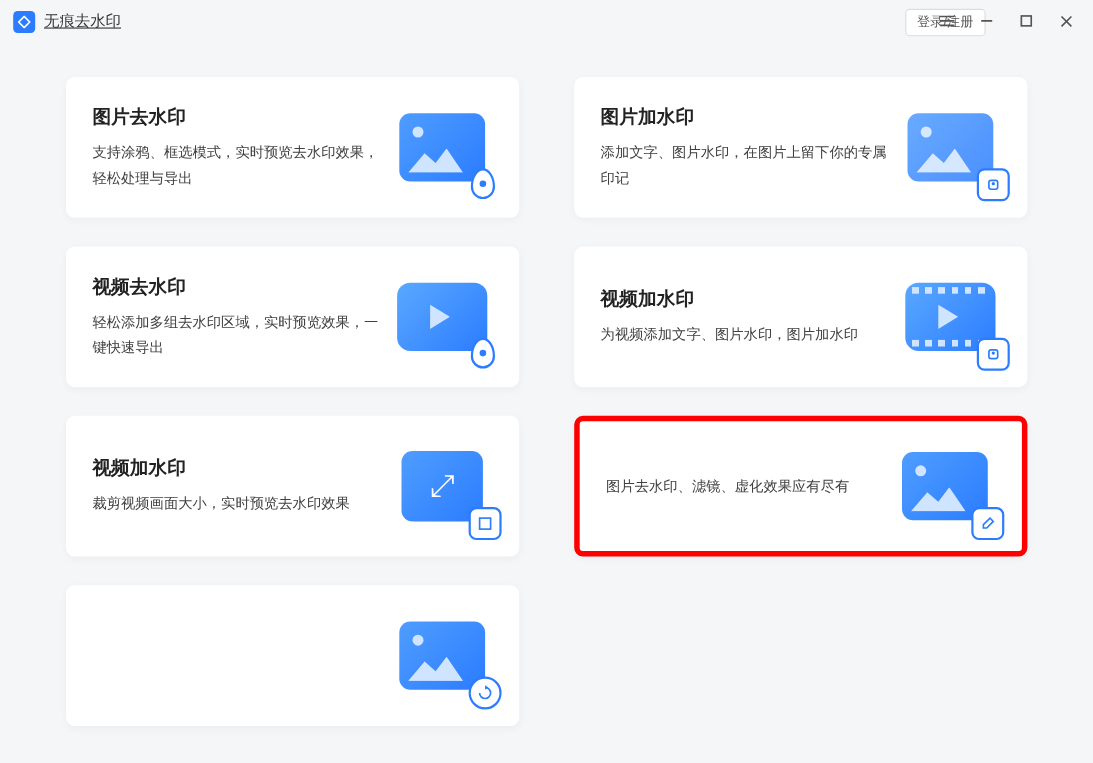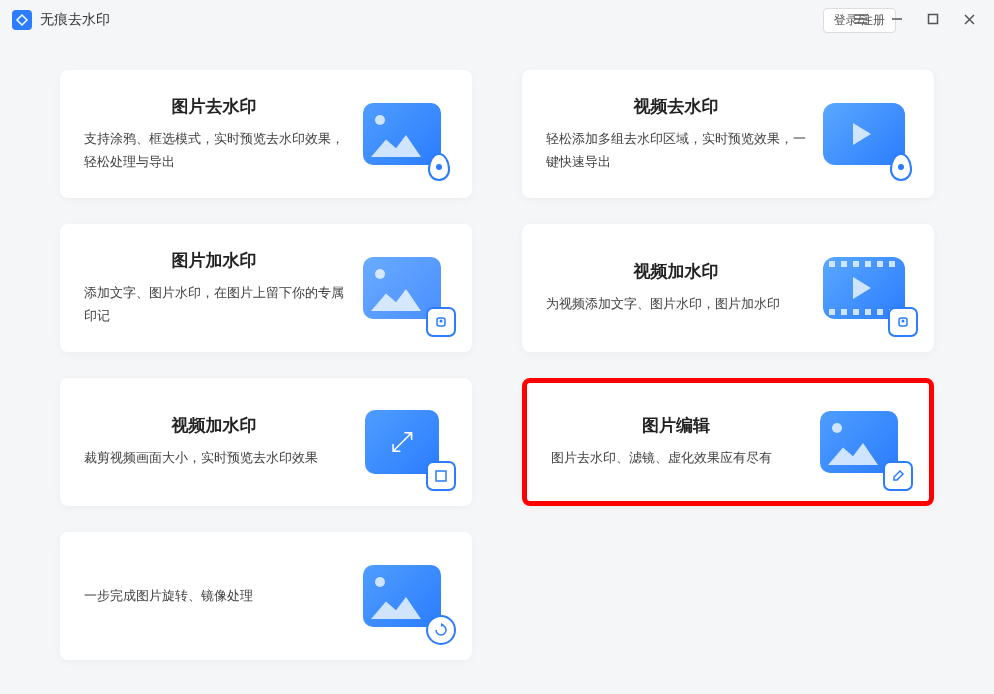--- a/index.html
+++ b/index.html
@@ -11,21 +11,21 @@
     }
     .titlebar {
       height: 40px; display: flex; align-items: center;
       padding: 0 12px; background: #f5f6f8;
     }
     .logo {
       width: 20px; height: 20px; background: #2b7cff;
       border-radius: 4px; display: flex; align-items: center;
       justify-content: center; margin-right: 8px;
     }
-    .app-title { font-size: 14px; color: #333; font-weight: 500; }
+    .app-title { font-size: 14px; color: #333; font-weight: 500; text-decoration: underline; }
     .titlebar-spacer { flex: 1; }
     .login-btn {
       border: 1px solid #ddd; background: #fff; border-radius: 4px;
       padding: 3px 10px; font-size: 12px; color: #555; margin-right: 86px;
       cursor: pointer;
     }
     .win-controls { display: flex; gap: 18px; align-items: center; position:absolute; right:16px; top:10px;}
     .win-ctrl { width: 18px; height: 18px; display:flex; align-items:center; justify-content:center; cursor:pointer; color:#555;}
     .content {
       padding: 30px 60px 20px 60px;
@@ -35,21 +35,21 @@
     }
     .card {
       background: #fff; border-radius: 8px;
       padding: 22px 22px 22px 24px;
       display: flex; align-items: center;
       box-shadow: 0 2px 8px rgba(0,0,0,0.04);
       cursor: pointer; height: 128px;
       position: relative;
     }
     .card-text { flex: 1; padding-right: 10px; }
-    .card-title { font-size: 17px; font-weight: 600; color: #222; margin-bottom: 10px; text-align: center; }
+    .card-title { font-size: 17px; font-weight: 600; color: #222; margin-bottom: 10px; }
     .card-desc { font-size: 13px; color: #404040; line-height: 1.7; }
     .card-icon {
       width: 96px; height: 86px; position: relative;
       display:flex; align-items:center; justify-content:center;
     }
     .red-box {
       border: 5px solid #ff0000;
     }
     
     .pic-bg {
@@ -137,51 +137,51 @@
       <div class="drop-ic">
           <svg width="10" height="10">
             <circle cx="5" cy="5" r="3" fill="#2b7cff"></circle>
           </svg>
         </div>
     </div>
   </div>
 
   <div class="card">
     <div class="card-text">
+      <div class="card-title">图片加水印</div>
+      <div class="card-desc">添加文字、图片水印，在图片上留下你的专属印记</div>
+    </div>
+    <div class="card-icon">
+      <div class="pic-bg" style="opacity:.85"></div>
+      <div class="badge">
+          <svg width="14" height="14">
+            <rect x="3" y="3" width="8" height="8" rx="2" fill="none" stroke="#2b7cff" stroke-width="1.5"></rect>
+            <circle cx="7" cy="6" r="1.5" fill="#2b7cff"></circle>
+          </svg>
+        </div>
+    </div>
+  </div>
+
+  <div class="card">
+    <div class="card-text">
       <div class="card-title">视频去水印</div>
       <div class="card-desc">轻松添加多组去水印区域，实时预览效果，一键快速导出</div>
     </div>
     <div class="card-icon">
       <div class="vid-bg"></div>
       <div class="drop-ic">
           <svg width="10" height="10">
             <circle cx="5" cy="5" r="3" fill="#2b7cff"></circle>
           </svg>
         </div>
     </div>
   </div>
 
   <div class="card">
     <div class="card-text">
-      <div class="card-title">图片加水印</div>
-      <div class="card-desc">添加文字、图片水印，在图片上留下你的专属印记</div>
-    </div>
-    <div class="card-icon">
-      <div class="pic-bg" style="opacity:.85"></div>
-      <div class="badge">
-          <svg width="14" height="14">
-            <rect x="3" y="3" width="8" height="8" rx="2" fill="none" stroke="#2b7cff" stroke-width="1.5"></rect>
-            <circle cx="7" cy="6" r="1.5" fill="#2b7cff"></circle>
-          </svg>
-        </div>
-    </div>
-  </div>
-
-  <div class="card">
-    <div class="card-text">
       <div class="card-title">视频加水印</div>
       <div class="card-desc">为视频添加文字、图片水印，图片加水印</div>
     </div>
     <div class="card-icon">
       <div class="vid-bg">
           <div class="film-holes"></div>
           <div class="film-holes bottom"></div>
         </div>
       <div class="badge">
           <svg width="14" height="14">
@@ -205,36 +205,34 @@
           <svg width="14" height="14">
             <rect x="2" y="2" width="10" height="10" fill="none" stroke="#2b7cff" stroke-width="1.5"></rect>
           </svg>
         </div>
     </div>
   </div>
 
 
   <div class="card red-box">
     <div class="card-text">
-      <div class="card-title">图片编辑</div>
       <div class="card-desc">图片去水印、滤镜、虚化效果应有尽有</div>
     </div>
     <div class="card-icon">
       <div class="pic-bg"></div>
       <div class="badge">
           <svg width="14" height="14">
             <path d="M3 11 L3 8 L9 2 L12 5 L6 11 Z" fill="none" stroke="#2b7cff" stroke-width="1.5"></path>
           </svg>
         </div>
     </div>
   </div>
 
   <div class="card">
     <div class="card-text">
-      <div class="card-desc">一步完成图片旋转、镜像处理</div>
     </div>
     <div class="card-icon">
       <div class="pic-bg"></div>
       <div class="badge" style="border-radius:50%">
           <svg width="16" height="16">
             <path d="M8 3 A5 5 0 1 1 3 8" fill="none" stroke="#2b7cff" stroke-width="1.5"></path>
             <path d="M8 1 L8 5 L11 3 Z" fill="#2b7cff"></path>
           </svg>
         </div>
     </div>

